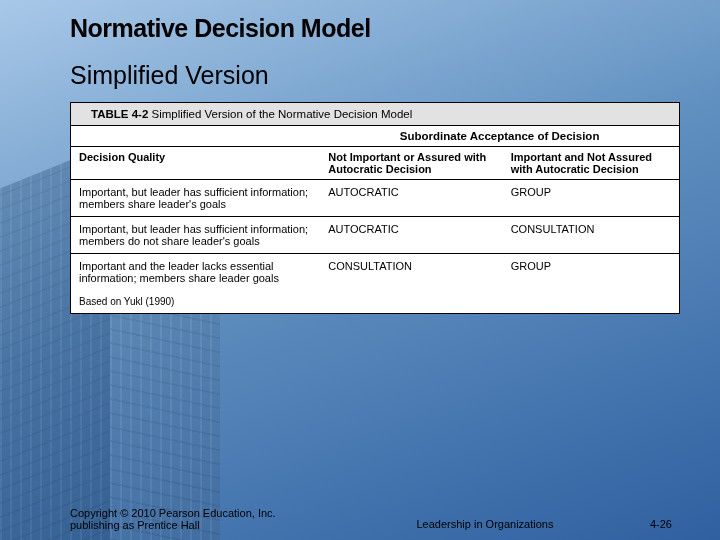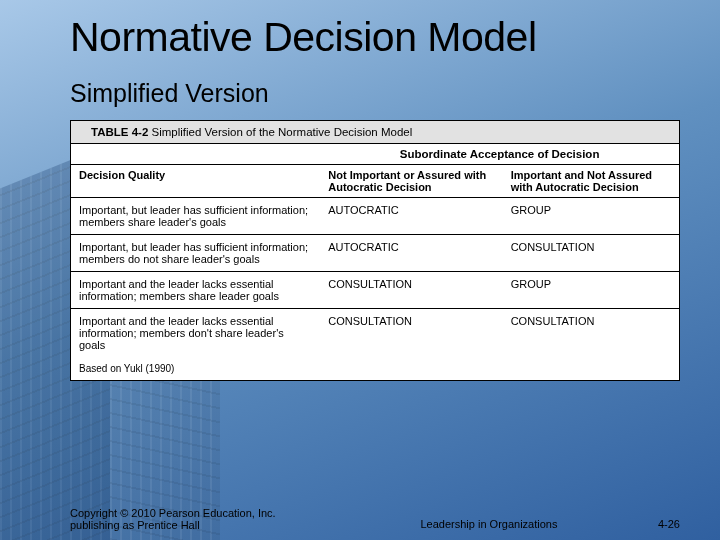--- a/index.html
+++ b/index.html
@@ -25,21 +25,21 @@
   .building .front {
     position: absolute; bottom: 0; left: 110px; width: 200px; height: 360px;
     background:
       repeating-linear-gradient(0deg, rgba(0,0,0,0.2) 0 2px, transparent 2px 14px),
       repeating-linear-gradient(90deg, rgba(255,255,255,0.2) 0 2px, transparent 2px 10px),
       linear-gradient(135deg, #5b80a8 0%, #355a85 100%);
     transform: skewY(12deg);
     transform-origin: bottom left;
   }
   .content { position: relative; z-index: 2; padding: 14px 28px 0 70px; }
-  .title { font-size: 41px; font-weight: 400; color: #000; letter-spacing: -0.5px; }
+  .title { font-size: 25px; font-weight: 700; color: #000; letter-spacing: -0.5px; }
   .subtitle { font-size: 25px; font-weight: 400; color: #000; margin-top: 18px; }
   .tablebox {
     background: #fff; margin-top: 12px; width: 610px;
     border: 1px solid #000;
   }
   .table-head {
     background: #e2e2e2; padding: 5px 20px;
     border-bottom: 1px solid #000;
     font-size: 11.5px;
   }
@@ -49,21 +49,21 @@
   thead .sup-row th { border-bottom: 1px solid #000; margin-top: 42px; }
   thead .sup-row th.sup { text-align: center; font-weight: 700; font-size: 11.5px; }
   thead .sub-row th { border-bottom: 1px solid #000; font-weight: 700; font-size: 11px; }
   thead .sub-row th.col1 { width: 41%; }
   thead .sub-row th.col2 { width: 30%; }
   thead .sub-row th.col3 { width: 29%; }
   tbody td { border-bottom: 1px solid #000; padding-top: 6px; padding-bottom: 6px; }
   tbody tr:last-child td { border-bottom: none; }
   .source { font-size: 10px; padding: 6px 8px 6px 8px; }
   .footer {
-    position: absolute; left: 0; right: 0; bottom: 8px;
+    position: absolute; left: 0; right: 8px; bottom: 8px;
     padding: 0 40px 0 70px;
     display: flex; justify-content: space-between; align-items: flex-end;
     font-size: 11px; color: #000;
   }
   .footer .left { max-width: 250px; line-height: 1.15; }
   .footer .center { flex: 1; text-align: center; padding-bottom: 2px; }
   .footer .right { text-align: left; padding-bottom: 2px; }
 </style>
 </head>
 <body>
@@ -104,25 +104,20 @@
           <tr>
             <td>Important, but leader has sufficient information; members do not share leader's goals</td>
             <td>AUTOCRATIC</td>
             <td>CONSULTATION</td>
           </tr>
           <tr>
             <td>Important and the leader lacks essential information; members share leader goals</td>
             <td>CONSULTATION</td>
             <td>GROUP</td>
           </tr>
-          <tr>
-            <td>Important and the leader lacks essential information; members don't share leader's goals</td>
-            <td>CONSULTATION</td>
-            <td>CONSULTATION</td>
-          </tr>
         </tbody>
       </table>
       <div class="source">Based on Yukl (1990)</div>
     </div>
   </div>
 
   <div class="footer">
     <div class="left">Copyright © 2010 Pearson Education, Inc. publishing as Prentice Hall</div>
     <div class="center">Leadership in Organizations</div>
     <div class="right">4-26</div>

